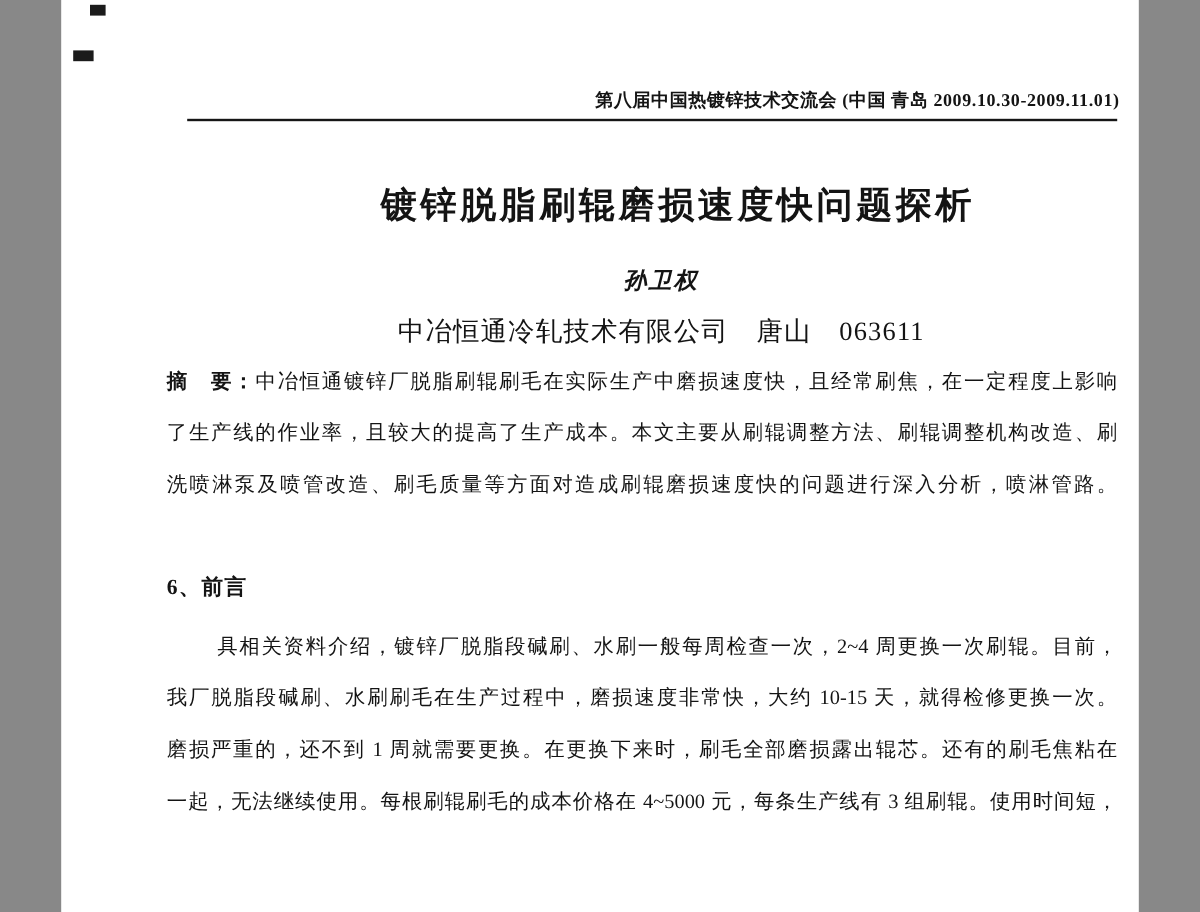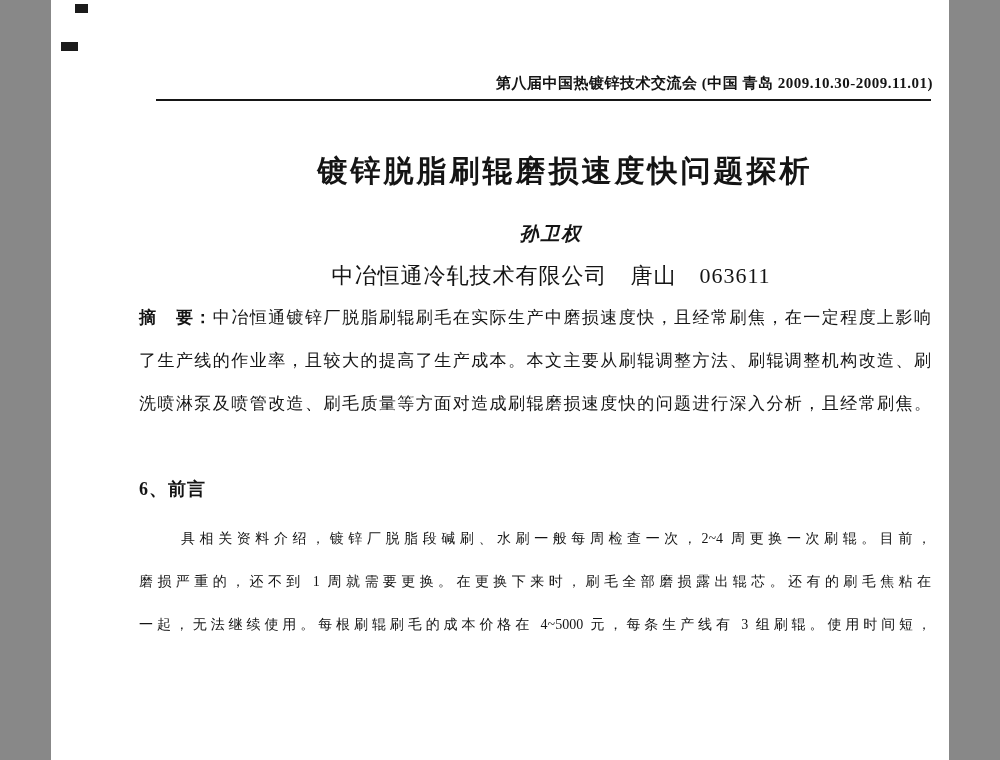--- a/index.html
+++ b/index.html
@@ -58,21 +58,21 @@
     letter-spacing: 1px;
   }
   .abstract-block {
     position: absolute;
     top: 296px; left: 88px; width: 792px;
     font-size: 17px;
   }
   .para-block {
     position: absolute;
     top: 517px; left: 88px; width: 792px;
-    font-size: 14px;
+    font-size: 17px;
   }
   .tline { line-height: 43px; height: 43px; white-space: nowrap; }
   .jline {
     line-height: 43px; height: 43px;
     text-align: justify;
     text-align-last: justify;
     white-space: normal;
   }
   .indent { text-indent: 42px; }
   .blabel { font-weight: 700; }
@@ -100,25 +100,26 @@
 
   <h1 class="doc-title">镀锌脱脂刷辊磨损速度快问题探析</h1>
 
   <div class="author">孙卫权</div>
 
   <div class="affiliation">中冶恒通冷轧技术有限公司　唐山　063611</div>
 
   <div class="abstract-block">
     <div class="jline"><span class="blabel">摘　要：</span><span>中冶恒通镀锌厂脱脂刷辊刷毛在实际生产中磨损速度快，且经常刷焦，在一定程度上影响</span></div>
     <div class="jline">了生产线的作业率，且较大的提高了生产成本。本文主要从刷辊调整方法、刷辊调整机构改造、刷</div>
-    <div class="jline">洗喷淋泵及喷管改造、刷毛质量等方面对造成刷辊磨损速度快的问题进行深入分析，且经常刷焦。</div>
+    <div class="jline">洗喷淋泵及喷管改造、刷毛质量等方面对造成刷辊磨损速度快的问题进行深入分析，喷淋管路。</div>
   </div>
 
   <div class="sec-heading sec1">6、前言</div>
 
   <div class="para-block">
     <div class="jline indent">具相关资料介绍，镀锌厂脱脂段碱刷、水刷一般每周检查一次，2~4 周更换一次刷辊。目前，</div>
+    <div class="jline">我厂脱脂段碱刷、水刷刷毛在生产过程中，磨损速度非常快，大约 10-15 天，就得检修更换一次。</div>
     <div class="jline">磨损严重的，还不到 1 周就需要更换。在更换下来时，刷毛全部磨损露出辊芯。还有的刷毛焦粘在</div>
     <div class="jline">一起，无法继续使用。每根刷辊刷毛的成本价格在 4~5000 元，每条生产线有 3 组刷辊。使用时间短，</div>
   </div>
 
 
 </div>
 
 </body></html>

